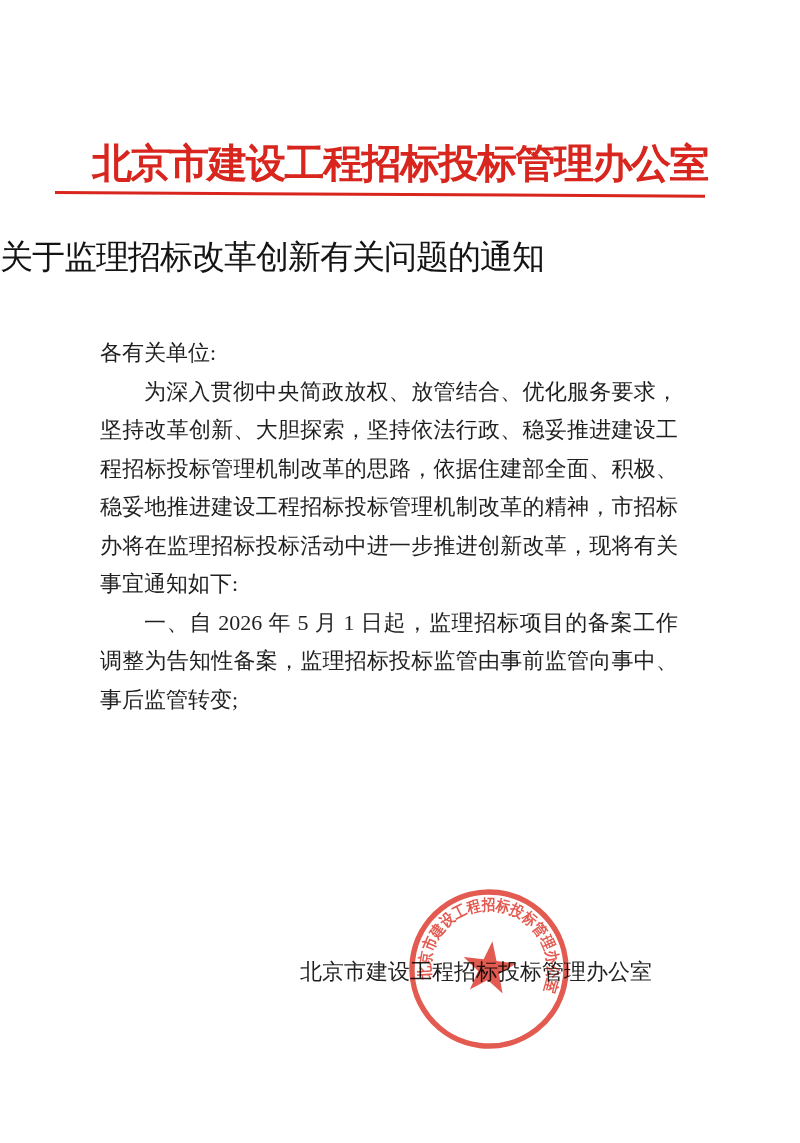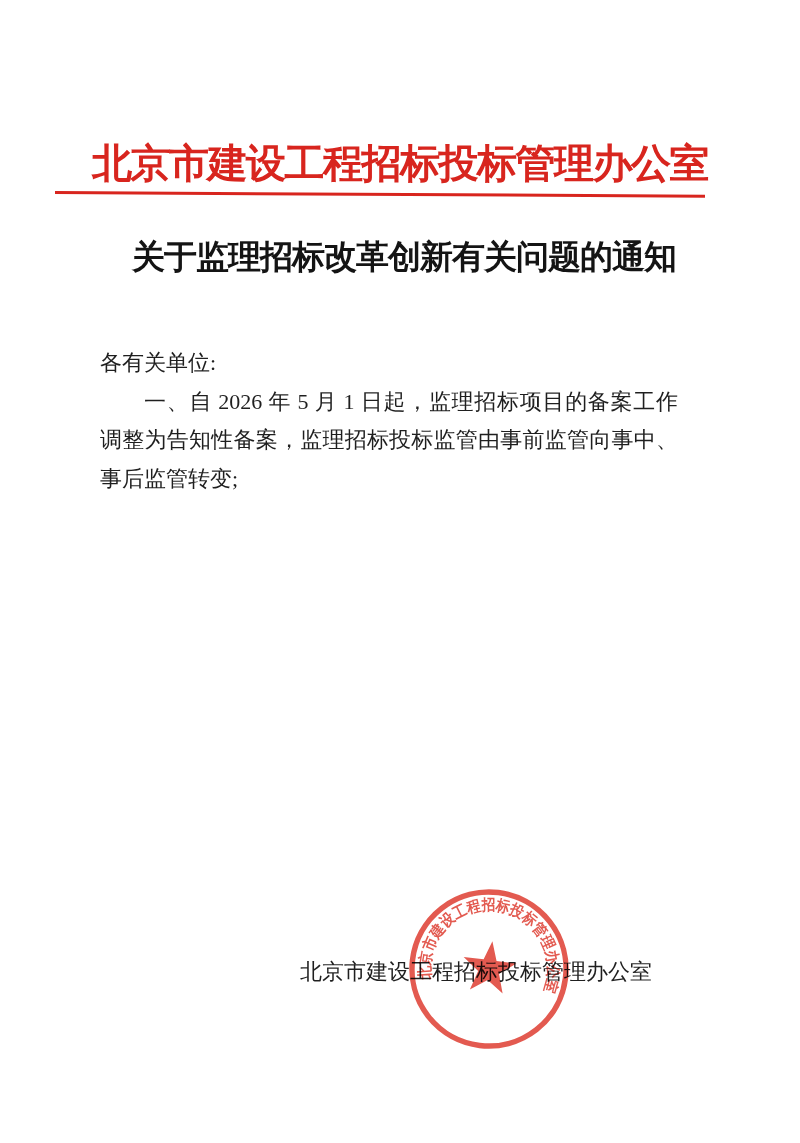--- a/index.html
+++ b/index.html
@@ -28,32 +28,32 @@
     white-space:nowrap;
   }
   .red-rule{
     position:absolute;top:191px;left:55px;
     width:650px;height:3px;
     background:var(--red-header);
     transform:rotate(0.33deg);
     transform-origin:left center;
   }
   .doc-title{
-    position:absolute;top:236px;left:8px;right:0;
-    text-align:center;
+    position:absolute;top:236px;left:0;right:0;
+    text-align:left;
     font-family:"Liberation Sans","DejaVu Sans",sans-serif;
-    font-weight:bold;
+    font-weight:normal;
     font-size:33px;
     letter-spacing:-1px;
     line-height:42px;
     color:#141414;
     white-space:nowrap;
   }
   .body-text{
-    position:absolute;top:344px;left:100px;
+    position:absolute;top:334px;left:100px;
     width:578px;
     font-size:22px;
     line-height:38.5px;
     color:var(--body-text);
     text-align:justify;
     text-justify:inter-character;
     font-family:Liberation Serif, serif;
   }
   .body-text .salutation{margin:0;}
   .body-text p{
@@ -94,20 +94,21 @@
 <div class="page">
 
   <div class="letterhead">北京市建设工程招标投标管理办公室</div>
 
   <div class="red-rule"></div>
 
   <div class="doc-title">关于监理招标改革创新有关问题的通知</div>
 
   <div class="body-text">
     <div class="salutation">各有关单位:</div>
+    <p>为深入贯彻中央简政放权、放管结合、优化服务要求，坚持改革创新、大胆探索，坚持依法行政、稳妥推进建设工程招标投标管理机制改革的思路，依据住建部全面、积极、稳妥地推进建设工程招标投标管理机制改革的精神，市招标办将在监理招标投标活动中进一步推进创新改革，现将有关事宜通知如下:</p>
     <p>一、自 2026 年 5 月 1 日起，监理招标项目的备案工作调整为告知性备案，监理招标投标监管由事前监管向事中、事后监管转变;</p>
   </div>
 
   <div class="signature-block">
     <div>北京市建设工程招标投标管理办公室</div>
   </div>
 
   <svg class="seal" viewBox="0 0 166 166" xmlns="http://www.w3.org/2000/svg">
     <defs>
       <path id="sealArc" d="M 26.6 100.2 A 59 59 0 1 1 139.4 100.2" fill="none"></path>

